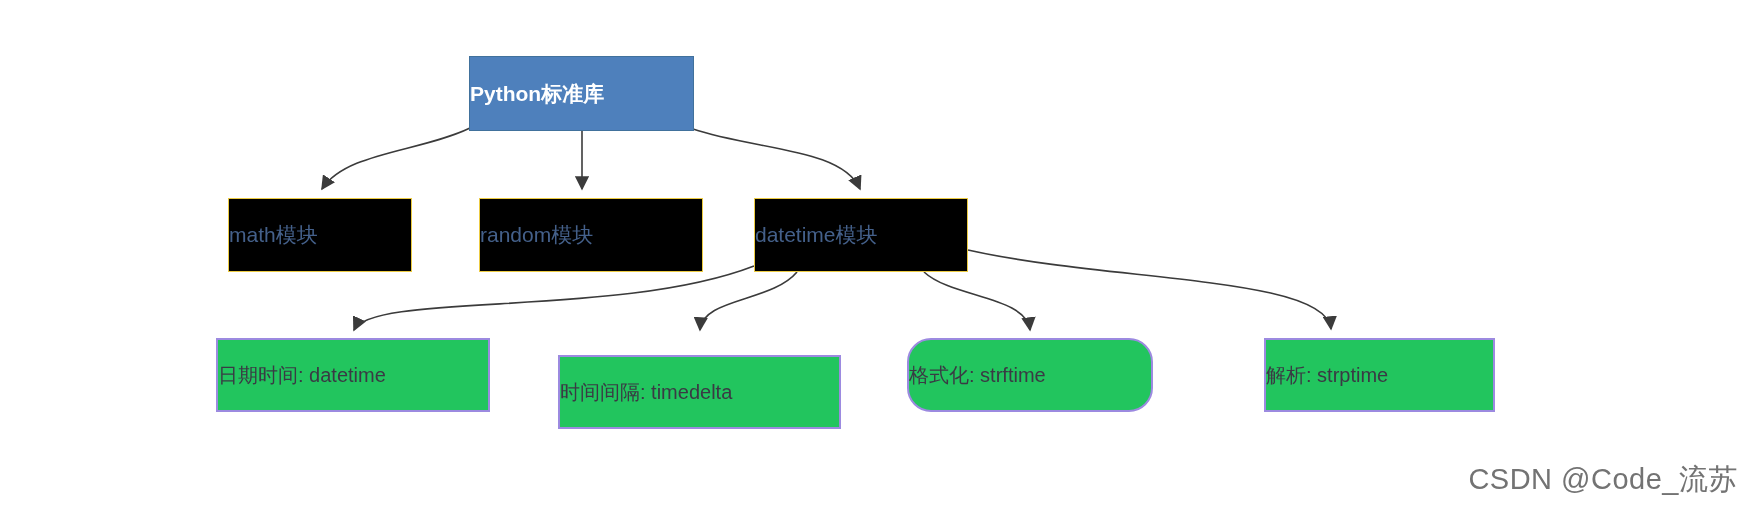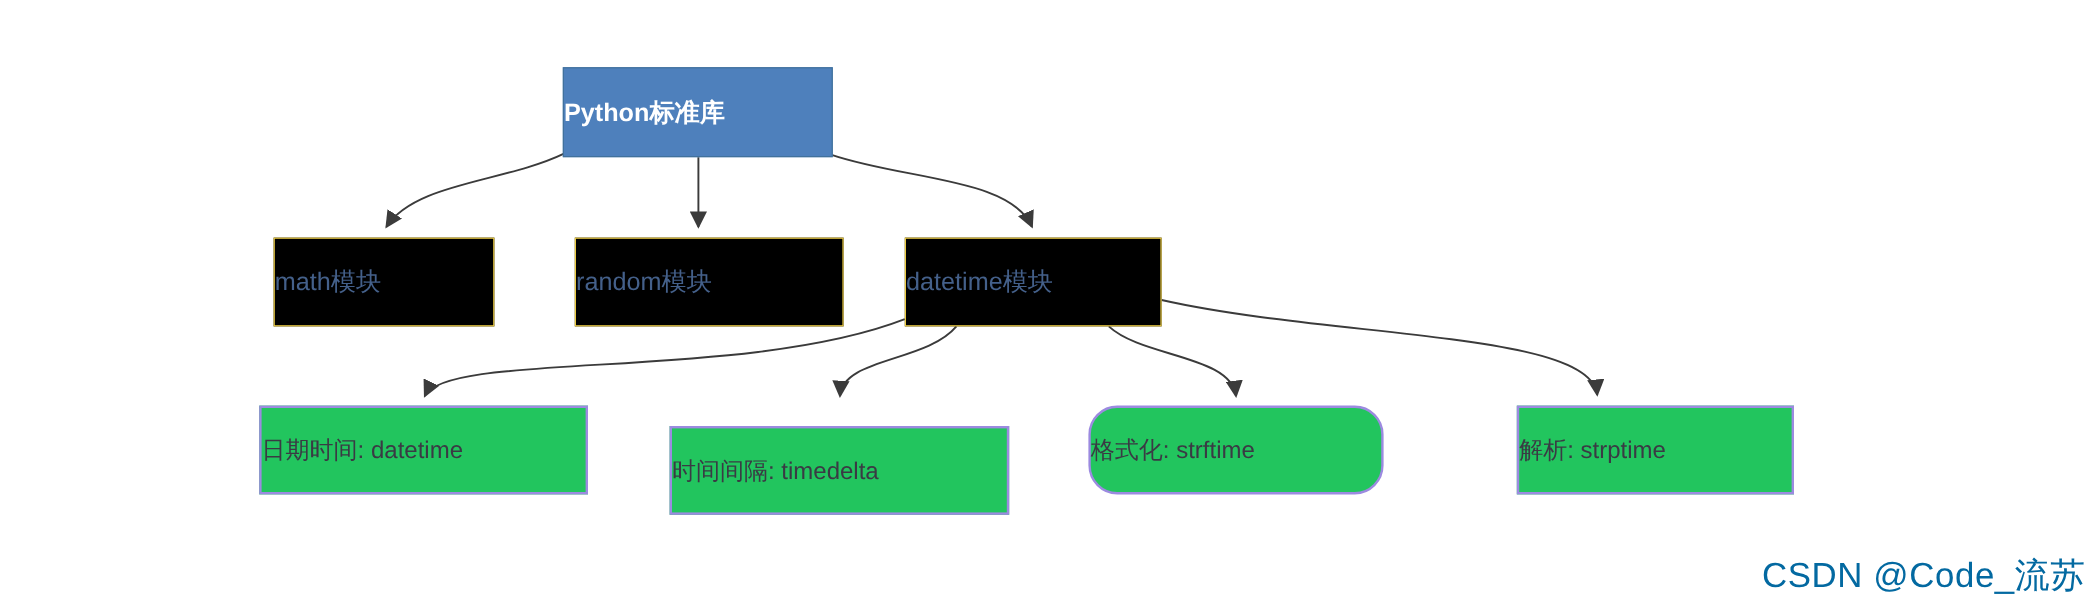--- a/index.html
+++ b/index.html
@@ -61,21 +61,21 @@
   }
   .node-leaf1 { left: 216px;  width: 274px; }
   .node-leaf2 { left: 558px;  width: 283px; margin-top: 17px; }
   .node-leaf3 { left: 907px;  width: 246px; border-radius: 24px; }
   .node-leaf4 { left: 1216px; width: 231px; margin-left: 48px; }
   .watermark {
     position: absolute;
     right: 6px;
     top: 460px;
     font-size: 29px;
-    color: #0369a1;
+    color: #737373;
     letter-spacing: 0.5px;
   }
   .edge {
     fill: none;
     stroke: #3b3b3b;
     stroke-width: 1.6;
   }
 </style>
 </head>
 <body>

